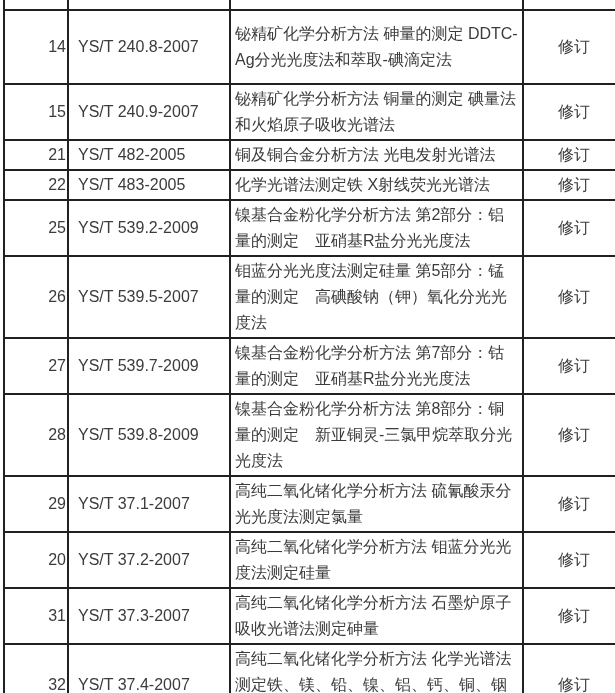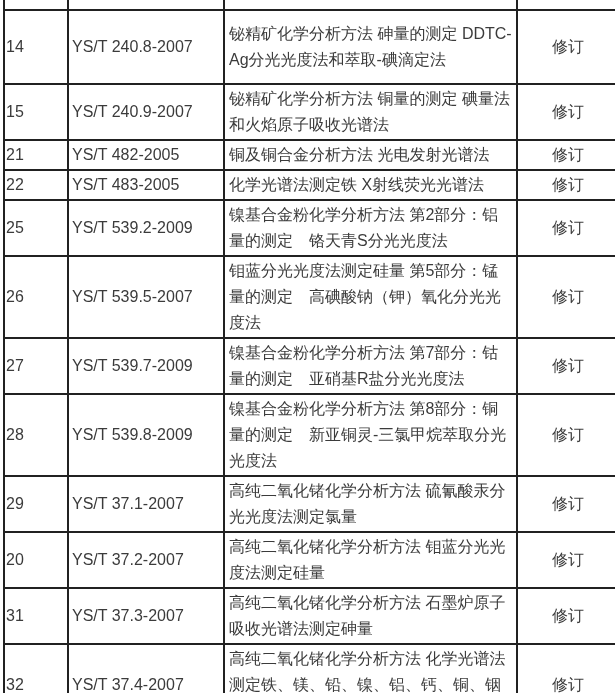--- a/index.html
+++ b/index.html
@@ -25,22 +25,22 @@
   }
   table.standards td {
     border: 2px solid #212121;
     color: #3b3b3b;
     font-size: 16px;
     line-height: 26px;
     vertical-align: middle;
     overflow: hidden;
     word-break: break-word;
   }
-  td.c-no     { width: 60px;  text-align: left; margin-left: 8px; }
-  td.c-code   { width: 150px; padding-left: 3px; }
+  td.c-no     { width: 60px;  text-align: right; margin-left: 8px; }
+  td.c-code   { width: 150px; padding-left: 9px; }
   td.c-desc   { width: 285px; padding-left: 4px; padding-right: 2px; }
   td.c-status { width: 98px;  text-align: center; }
   tr.sliver td { height: 7px; }
 </style>
 </head>
 <body>
 
 <div class="viewport">
   <table class="standards">
     <tbody id="tbody">
@@ -70,21 +70,21 @@
         </tr>
         <tr style="height: 28px;">
           <td class="c-no">22</td>
           <td class="c-code">YS/T 483-2005</td>
           <td class="c-desc">化学光谱法测定铁 X射线荧光光谱法</td>
           <td class="c-status">修订</td>
         </tr>
         <tr style="height: 54px;">
           <td class="c-no">25</td>
           <td class="c-code">YS/T 539.2-2009</td>
-          <td class="c-desc">镍基合金粉化学分析方法 第2部分：铝量的测定　铬天青S分光光度法</td>
+          <td class="c-desc">镍基合金粉化学分析方法 第2部分：铝量的测定　亚硝基R盐分光光度法</td>
           <td class="c-status">修订</td>
         </tr>
         <tr style="height: 80px;">
           <td class="c-no">26</td>
           <td class="c-code">YS/T 539.5-2007</td>
           <td class="c-desc">钼蓝分光光度法测定硅量 第5部分：锰量的测定　高碘酸钠（钾）氧化分光光度法</td>
           <td class="c-status">修订</td>
         </tr>
         <tr style="height: 50px;">
           <td class="c-no">27</td>

